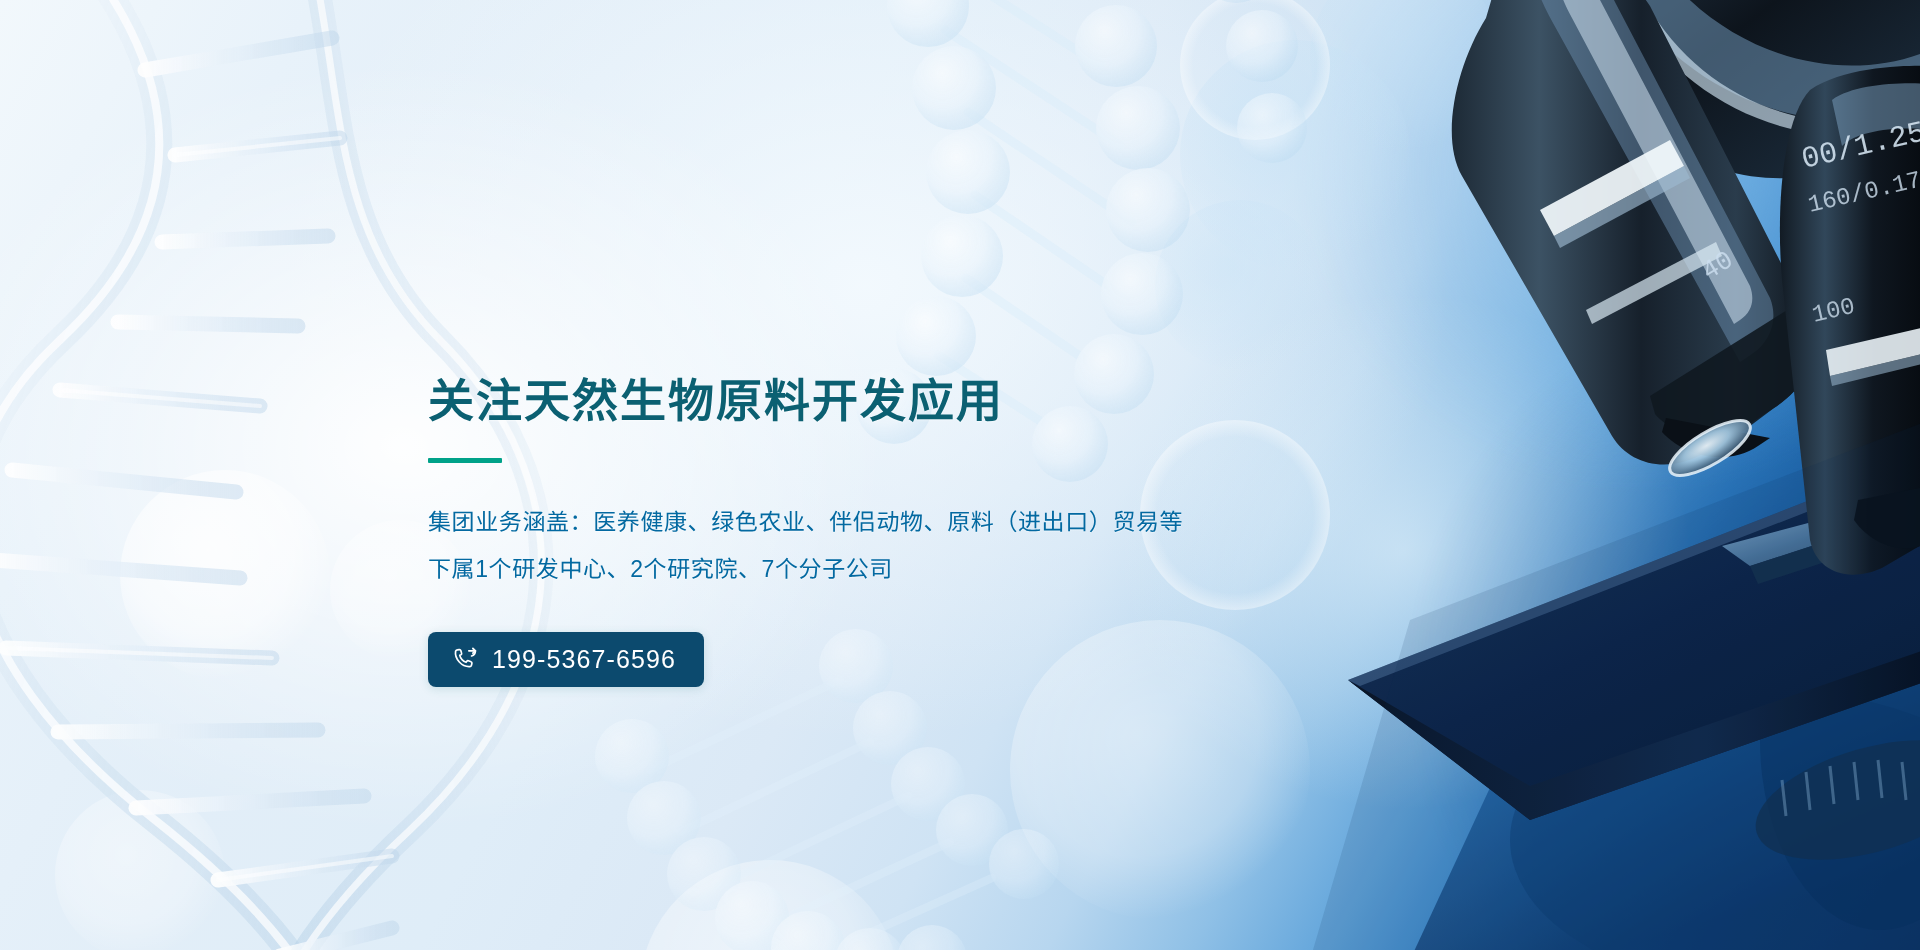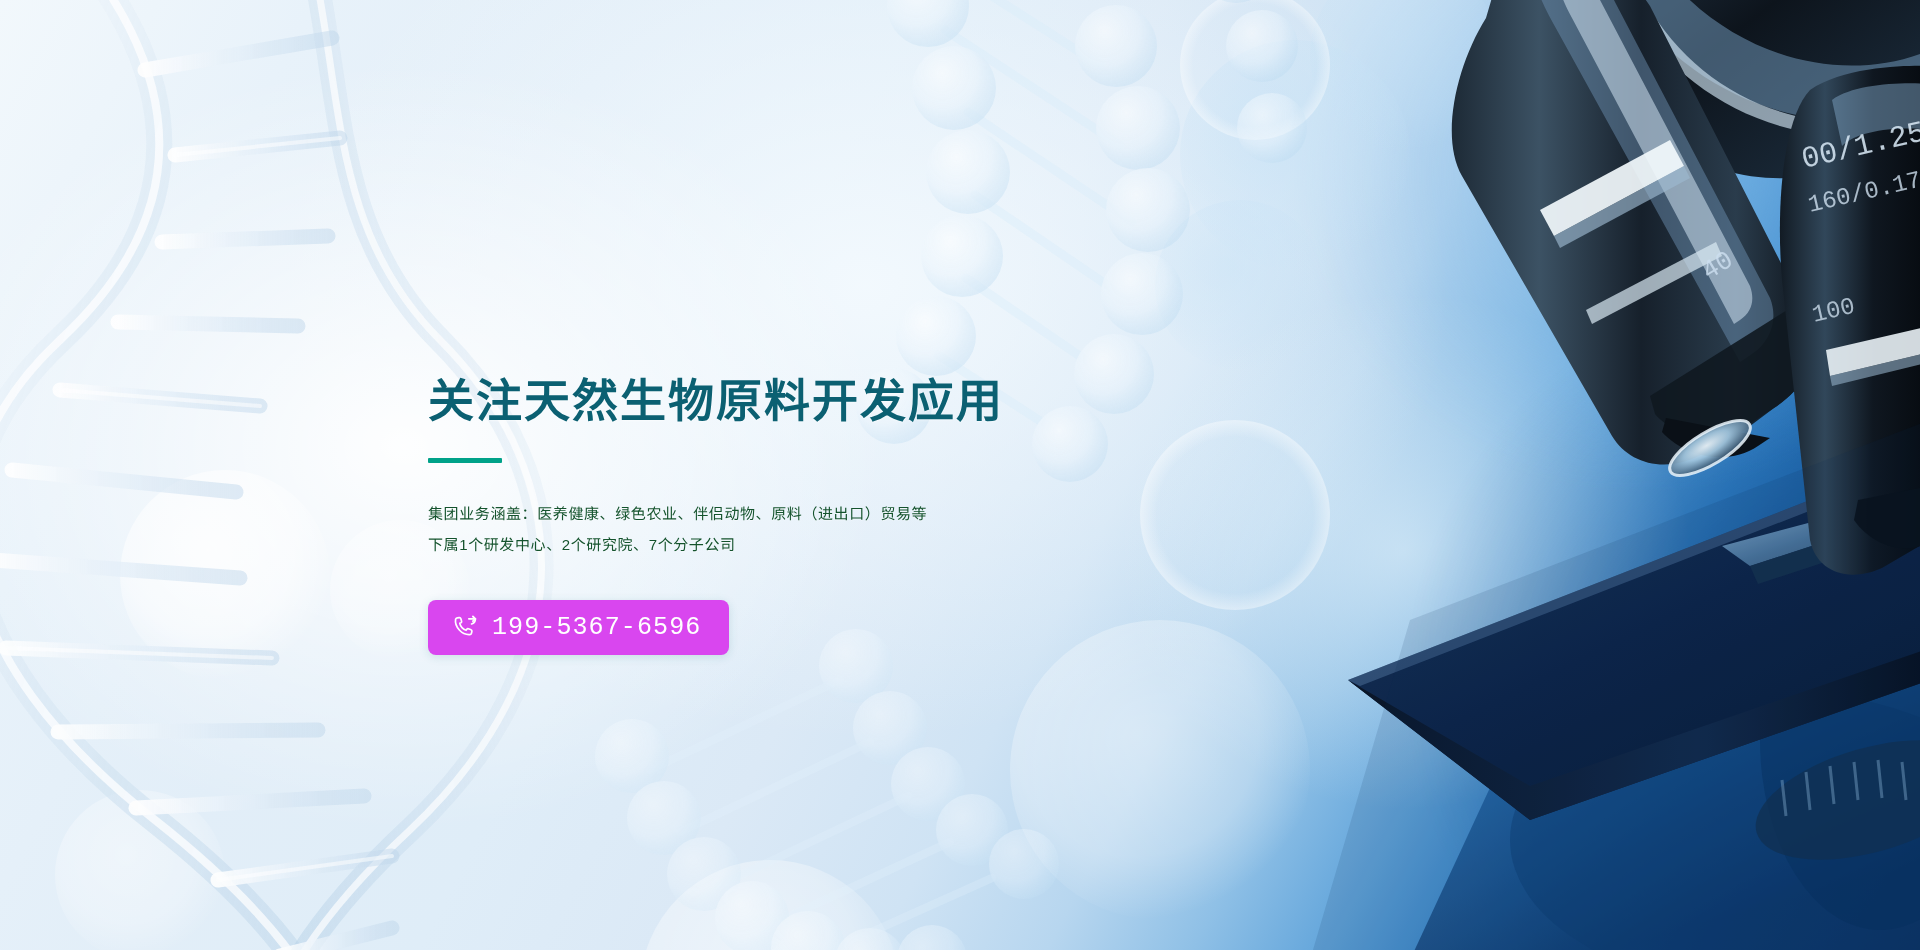--- a/index.html
+++ b/index.html
@@ -134,40 +134,39 @@
   }
   .rule {
     width: 74px;
     height: 5px;
     background: #00a289;
     margin: 30px 0 0 0;
     border-radius: 1px;
   }
   .desc {
     margin: 36px 0 0 0;
-    color: #14532d;
-    font-size: 15px;
+    color: #0369a1;
+    font-size: 23px;
     line-height: 2.02;
     letter-spacing: 0.6px;
     text-shadow: 0 1px 1px rgba(255,255,255,0.5);
   }
   .desc p { margin: 0; }
 
   .phone-btn {
     margin-top: 40px;
     display: inline-flex;
     align-items: center;
     gap: 13px;
-    background: #d946ef;
+    background: #0c4a6e;
     border: none;
     border-radius: 8px;
     padding: 14px 28px 14px 24px;
     cursor: pointer;
     box-shadow: 0 2px 10px rgba(30,120,120,0.16);
-    font-family: Liberation Mono, monospace;
   }
   .phone-num {
     color: #ffffff;
     font-size: 25px;
     font-weight: normal;
     letter-spacing: 1.1px;
     line-height: 1;
     white-space: nowrap;
   }
   .phone-ico {

